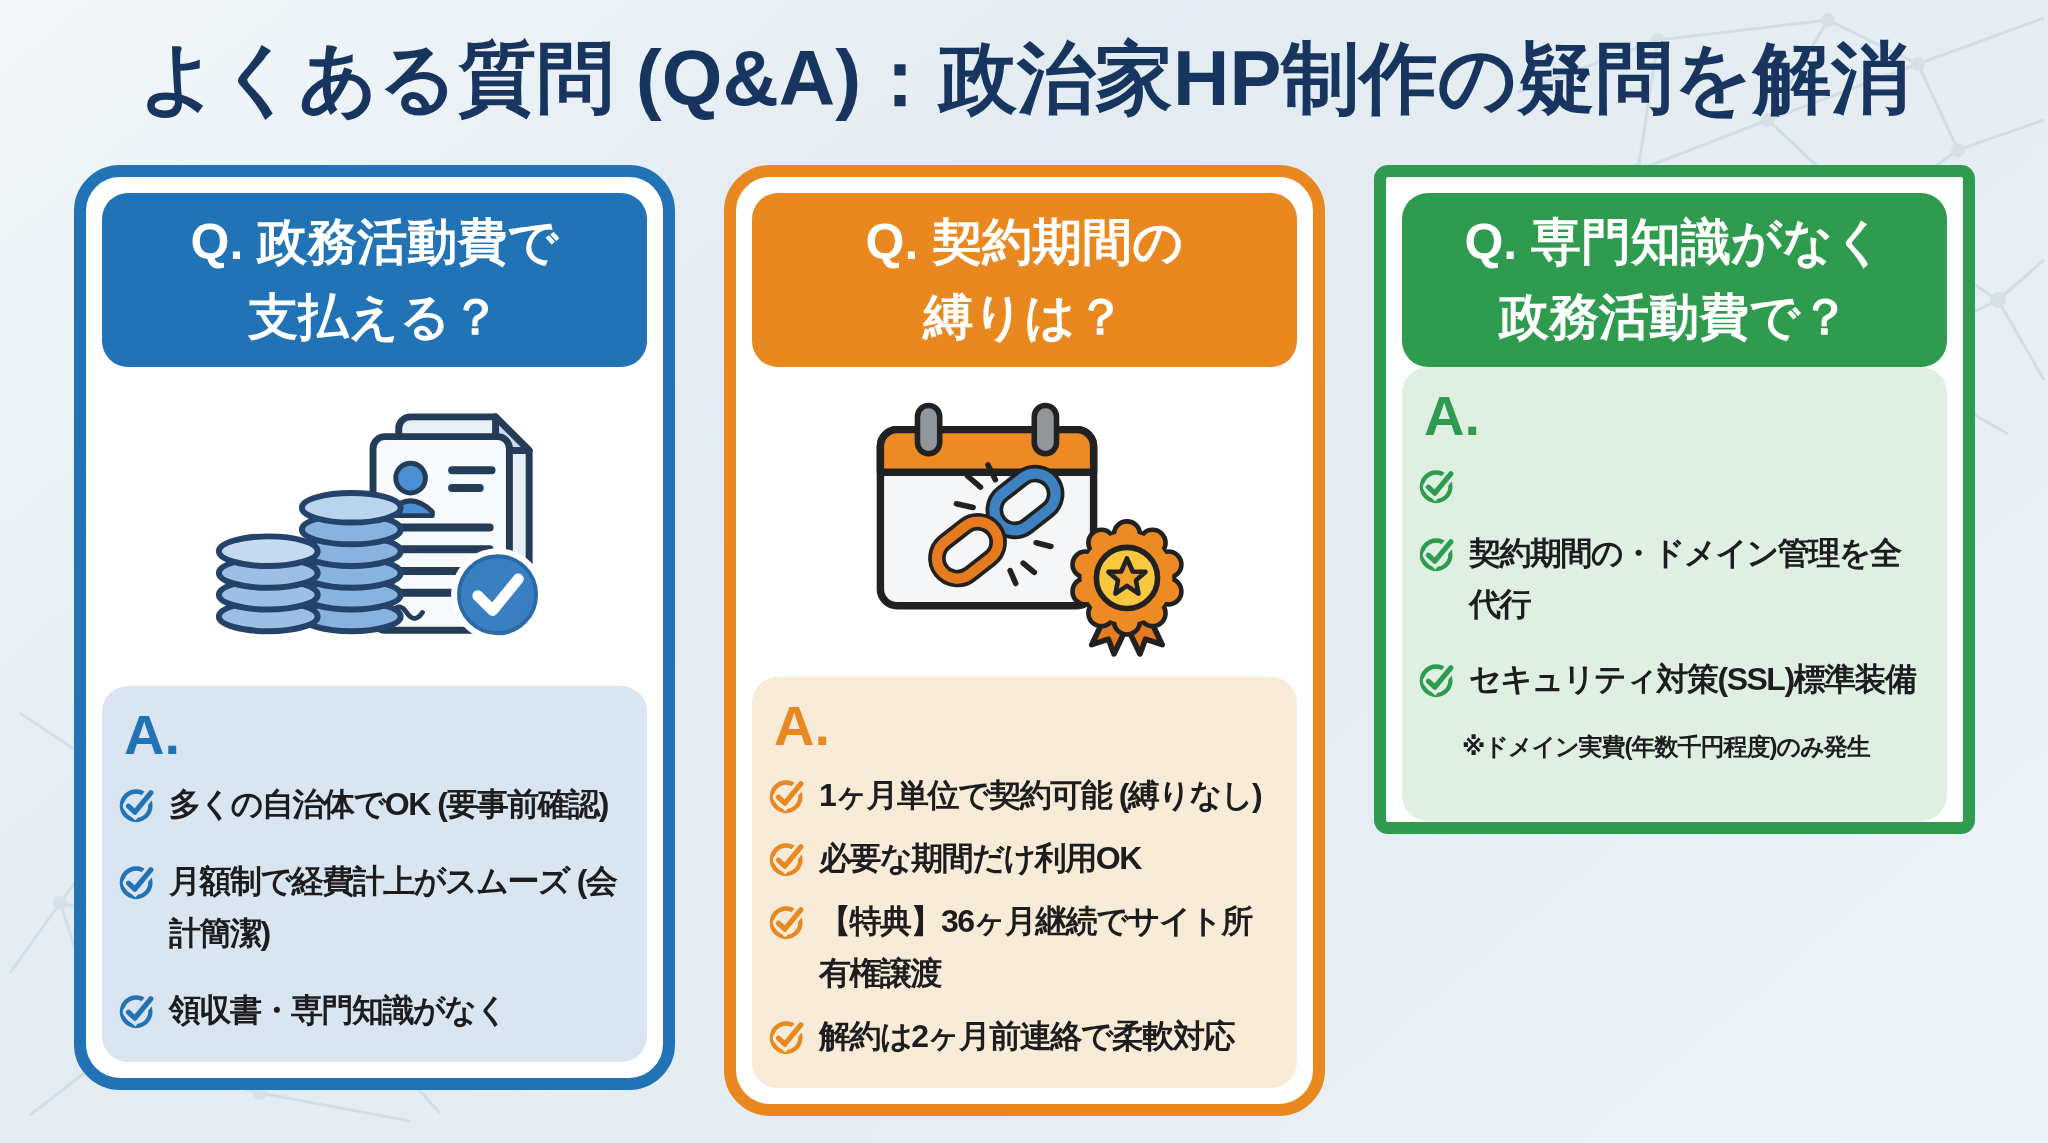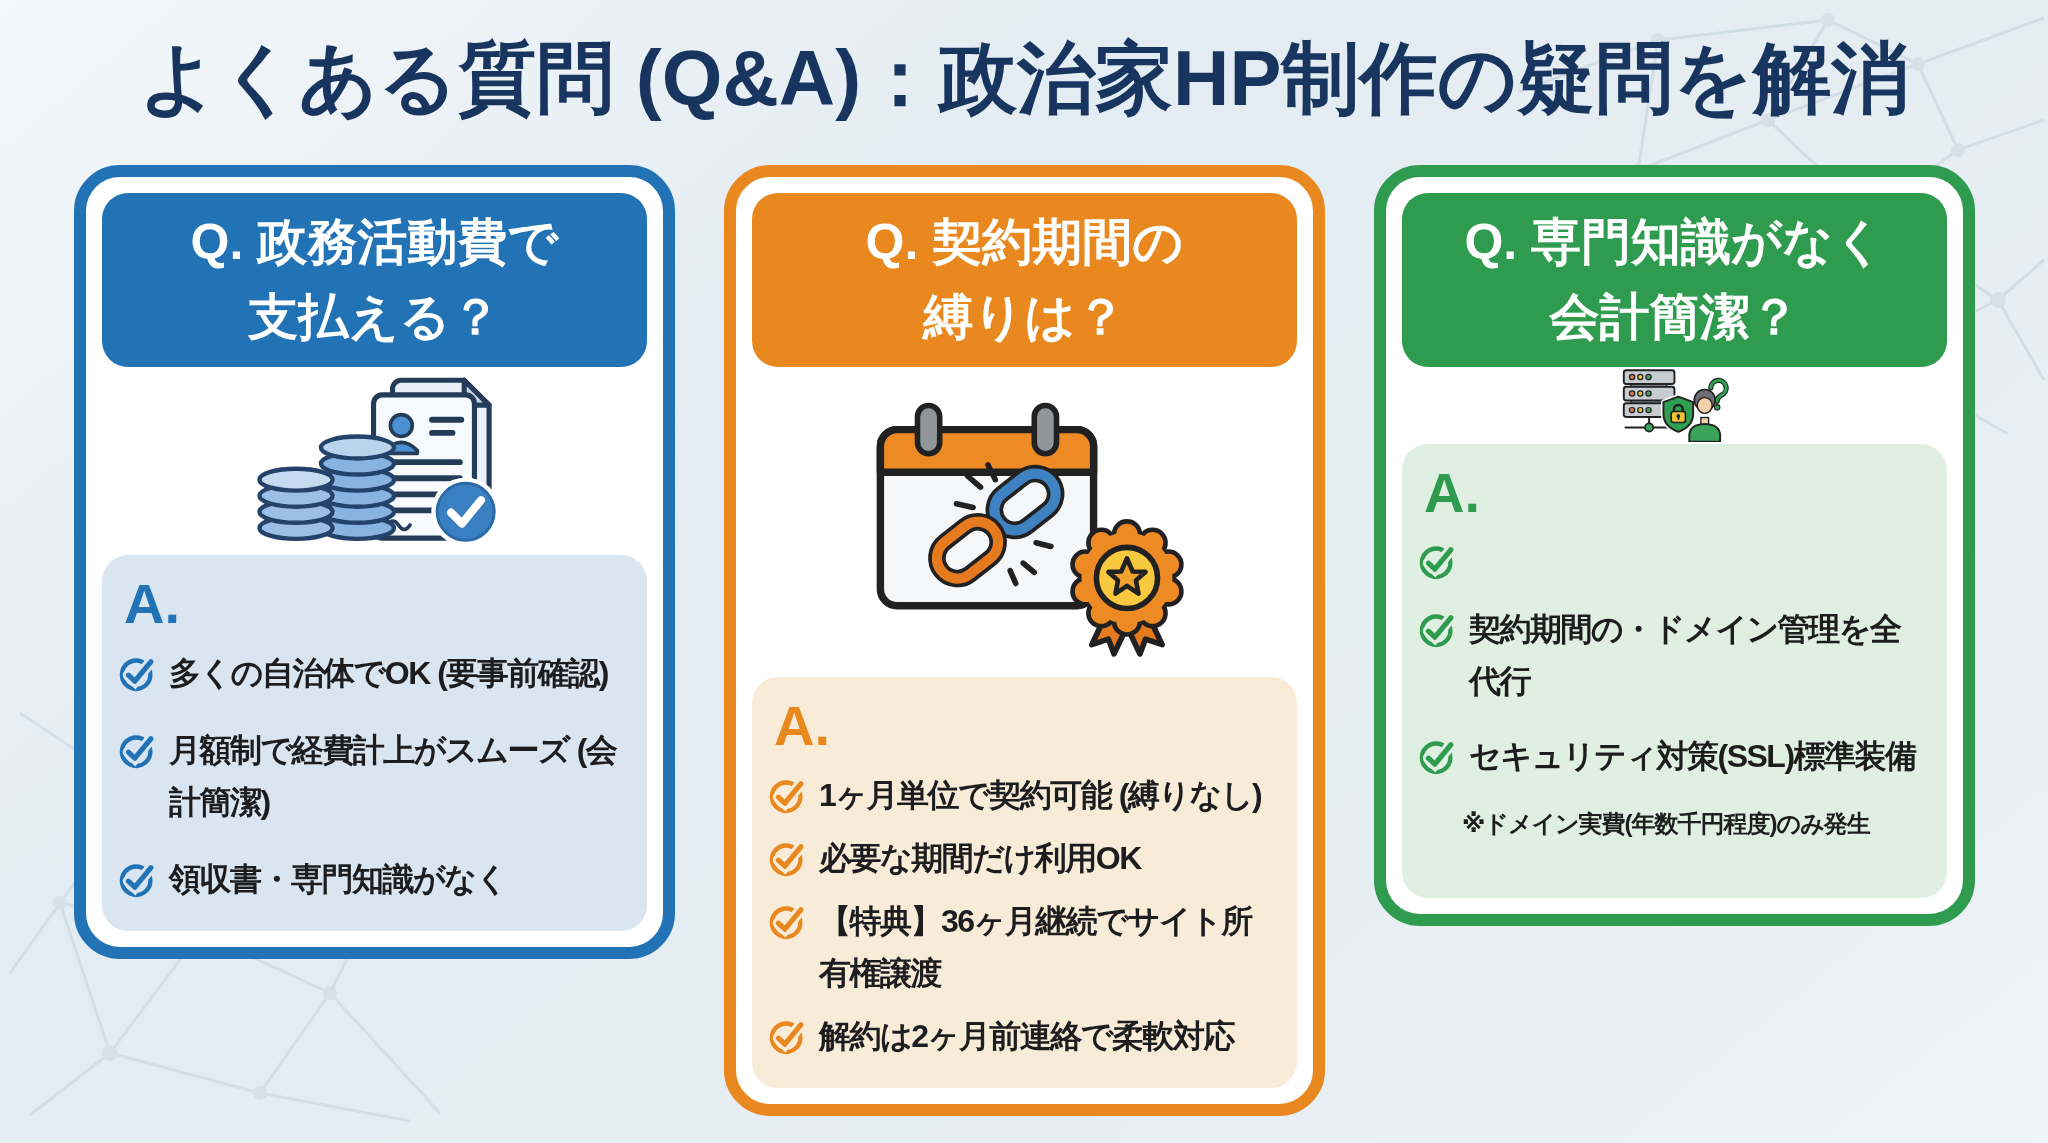--- a/index.html
+++ b/index.html
@@ -25,23 +25,23 @@
 
   .cards{
     position:absolute; left:74px; top:165px; width:1901px;
     display:flex; gap:49px; align-items:flex-start;
   }
   .card{
     flex:1; background:#ffffff;
     border:12px solid var(--c); border-radius:46px;
     padding:16px; display:flex; flex-direction:column;
   }
-  .card--blue  { --c:#2173b6; --abg:#d9e5f0; height:794px;padding-left:16px; }
+  .card--blue  { --c:#2173b6; --abg:#d9e5f0; height:925px;padding-left:16px; }
   .card--orange{ --c:#e8881f; --abg:#f8ecd8; height:951px;padding-left:16px; }
-  .card--green { --c:#2e9b4f; --abg:#dff0e3; height:761px; }
+  .card--green { --c:#2e9b4f; --abg:#dff0e3; height:669px;border-radius:14px; }
 
   .q-header{
     background:var(--c); border-radius:26px; min-height:174px;
     display:flex; flex-direction:column; align-items:center; justify-content:center;
     color:#ffffff; font-size:50px; font-weight:800; line-height:1.5;
     text-align:center; flex:none; padding:8px 10px;
   }
   .icon-zone{
     flex:1 1 auto; min-height:0;
     display:flex; align-items:center; justify-content:center;
@@ -278,21 +278,21 @@
             <path d="M12 24.5 L19.5 31.5 L38 9" fill="none" stroke="currentColor" stroke-width="6" stroke-linecap="round" stroke-linejoin="round"></path>
           </svg>
           <span>解約は2ヶ月前連絡で柔軟対応</span>
         </div>
       </div>
     </section>
 
     <section class="card card--green">
       <header class="q-header">
         <div>Q. 専門知識がなく</div>
-        <div>会計簡潔？</div>
+        <div>政務活動費で？</div>
       </header>
 
       <div class="icon-zone">
         <svg class="server-icon" viewBox="0 0 400 270">
           <g>
             <rect x="40" y="52" width="130" height="24" fill="#9aa0a5" stroke="#212121" stroke-width="5"></rect>
             <rect x="40" y="112" width="130" height="24" fill="#9aa0a5" stroke="#212121" stroke-width="5"></rect>
             <rect x="14" y="8" width="184" height="50" rx="9" fill="#c7ccd1" stroke="#212121" stroke-width="7"></rect>
             <rect x="14" y="68" width="184" height="50" rx="9" fill="#c7ccd1" stroke="#212121" stroke-width="7"></rect>
             <rect x="14" y="128" width="184" height="50" rx="9" fill="#c7ccd1" stroke="#212121" stroke-width="7"></rect>

